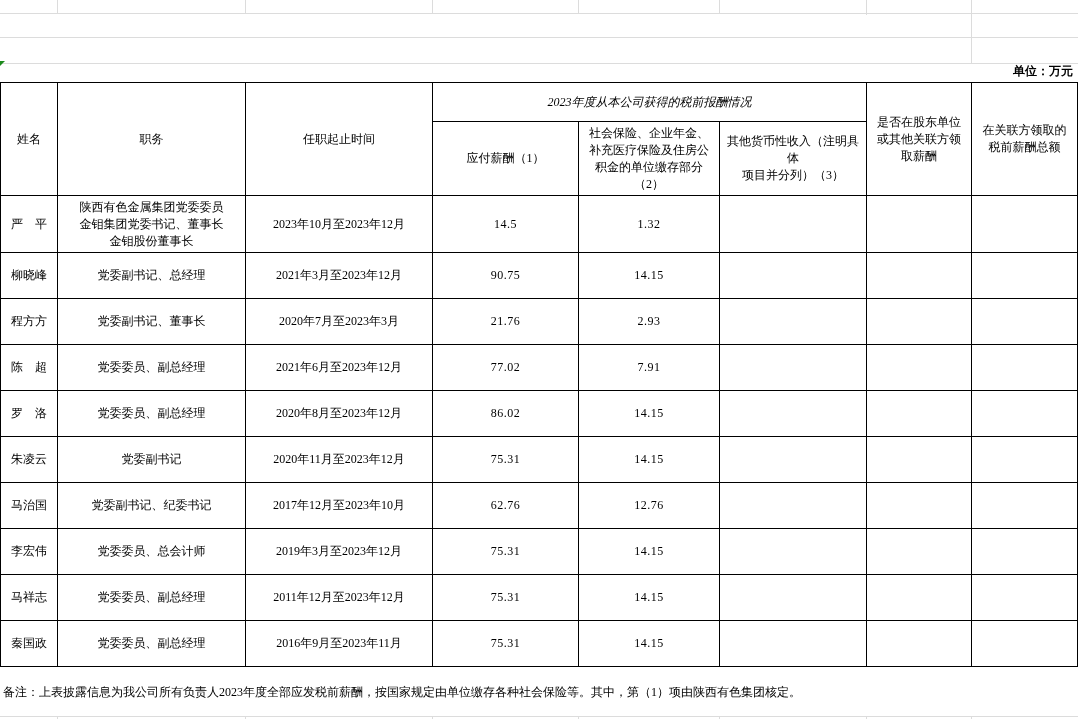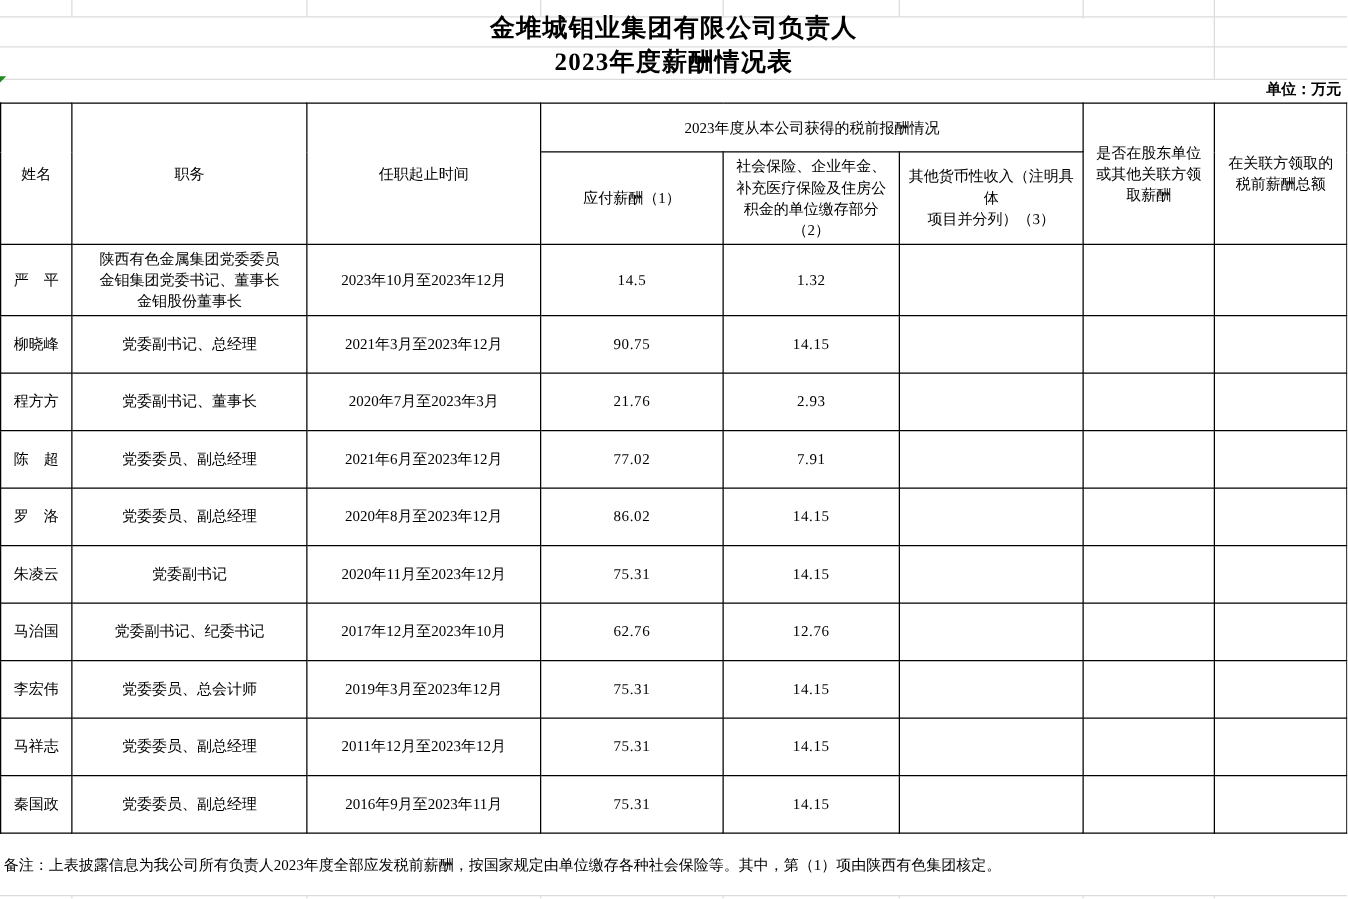--- a/index.html
+++ b/index.html
@@ -29,21 +29,21 @@
 
   table.salary { position:absolute; left:0; top:82px; width:1077px;
                  border-collapse:collapse; table-layout:fixed; }
   table.salary th, table.salary td {
     border:1px solid #000;
     font-size:12px; font-weight:normal;
     text-align:center; vertical-align:middle;
     padding:0 3px; overflow:hidden;
     line-height:17px;
   }
-  th.group { height:39px; }
+  th.group { height:39px;font-style:italic; }
   thead tr.subrow th { height:74px; }
   .wrap { white-space:pre-line; }
   .small { font-size:10.5px; line-height:15px; }
   tbody tr { height:46px; }
   tbody tr:first-child { height:57px; }
   td.pos { white-space:pre-line; line-height:16px;margin-top:32px; }
   td.num { letter-spacing:0.5px;margin-left:21px; }
 
   .note { position:absolute; left:3px; top:684px; width:1070px;
           font-size:12px; line-height:16px; text-align:left; }
@@ -65,22 +65,20 @@
   <div class="gl v" style="left:866px; top:0; height:15px"></div>
   <div class="gl v" style="left:971px; top:0; height:63px"></div>
   <div class="gl v" style="left:57px;  top:716px; height:3px"></div>
   <div class="gl v" style="left:245px; top:716px; height:3px"></div>
   <div class="gl v" style="left:432px; top:716px; height:3px"></div>
   <div class="gl v" style="left:578px; top:716px; height:3px"></div>
   <div class="gl v" style="left:719px; top:716px; height:3px"></div>
   <div class="gl v" style="left:866px; top:716px; height:3px"></div>
   <div class="gl v" style="left:971px; top:716px; height:3px"></div>
 
-  <div class="title t1">金堆城钼业集团有限公司负责人</div>
-  <div class="title t2">2023年度薪酬情况表</div>
 
   <div class="unit">单位：万元</div>
 
   <div class="err-marker"></div>
 
   <table class="salary">
     <colgroup>
       <col style="width:57px">
         <col style="width:188px">
         <col style="width:187px">

